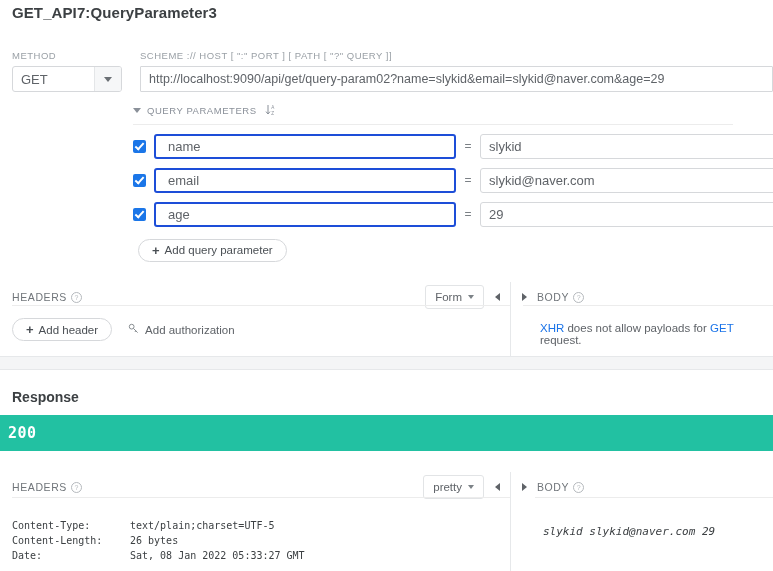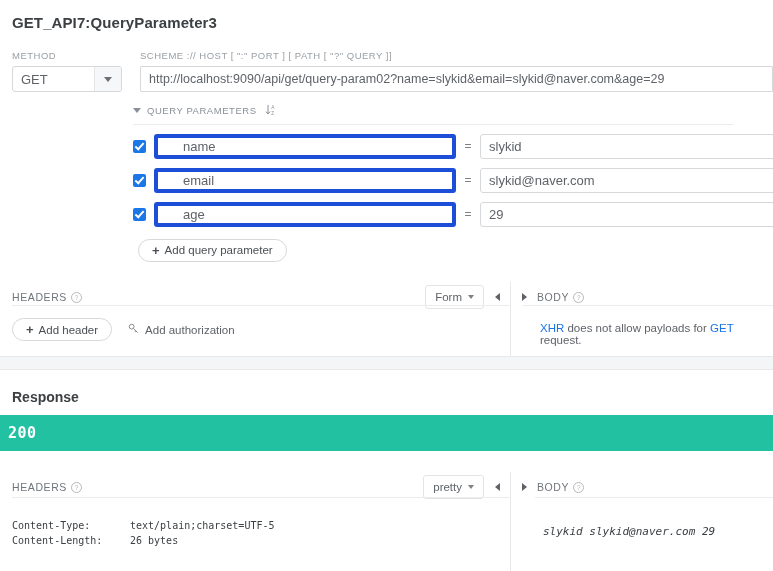--- a/index.html
+++ b/index.html
@@ -15,21 +15,21 @@
     width: 773px;
     height: 571px;
     overflow: hidden;
     background: #fff;
   }
 
   
   .req-title {
     position: absolute;
     left: 12px;
-    top: 14px;
+    top: 4px;
     font-size: 15px;
     font-weight: bold;
     color: #3c4043;
     letter-spacing: 0.1px;
   }
 
   
   .field-label {
     font-size: 9.5px;
     color: #9aa0a6;
@@ -152,27 +152,27 @@
     top: 1px;
     width: 3px;
     height: 7px;
     border: solid #fff;
     border-width: 0 2px 2px 0;
     transform: rotate(42deg);
   }
   .qp-key {
     width: 302px;
     height: 25px;
-    border: 4px solid #1d4ed8;
+    border: 2px solid #1d4ed8;
     border-radius: 3px;
     background: #fff;
     box-sizing: border-box;
     display: flex;
     align-items: center;
-    padding-left: 25px;
+    padding-left: 12px;
     font-size: 13px;
     color: #5f6368;
   }
   .qp-eq {
     width: 24px;
     text-align: center;
     font-size: 12px;
     color: #7b8085;
   }
   .qp-val {
@@ -514,17 +514,21 @@
 
   <div class="kv-table" style="top:518px;">
     <div class="kv-row">
       <span class="kv-key">Content-Type:</span>
       <span class="kv-val">text/plain;charset=UTF-5</span>
     </div>
     <div class="kv-row">
       <span class="kv-key">Content-Length:</span>
       <span class="kv-val">26 bytes</span>
     </div>
+    <div class="kv-row">
+      <span class="kv-key">Date:</span>
+      <span class="kv-val">Sat, 08 Jan 2022 05:33:27 GMT</span>
+    </div>
   </div>
 
   <div class="resp-body-text" style="left:543px; top:525px;">slykid slykid@naver.com 29</div>
 
 </div>
 
 </body></html>

